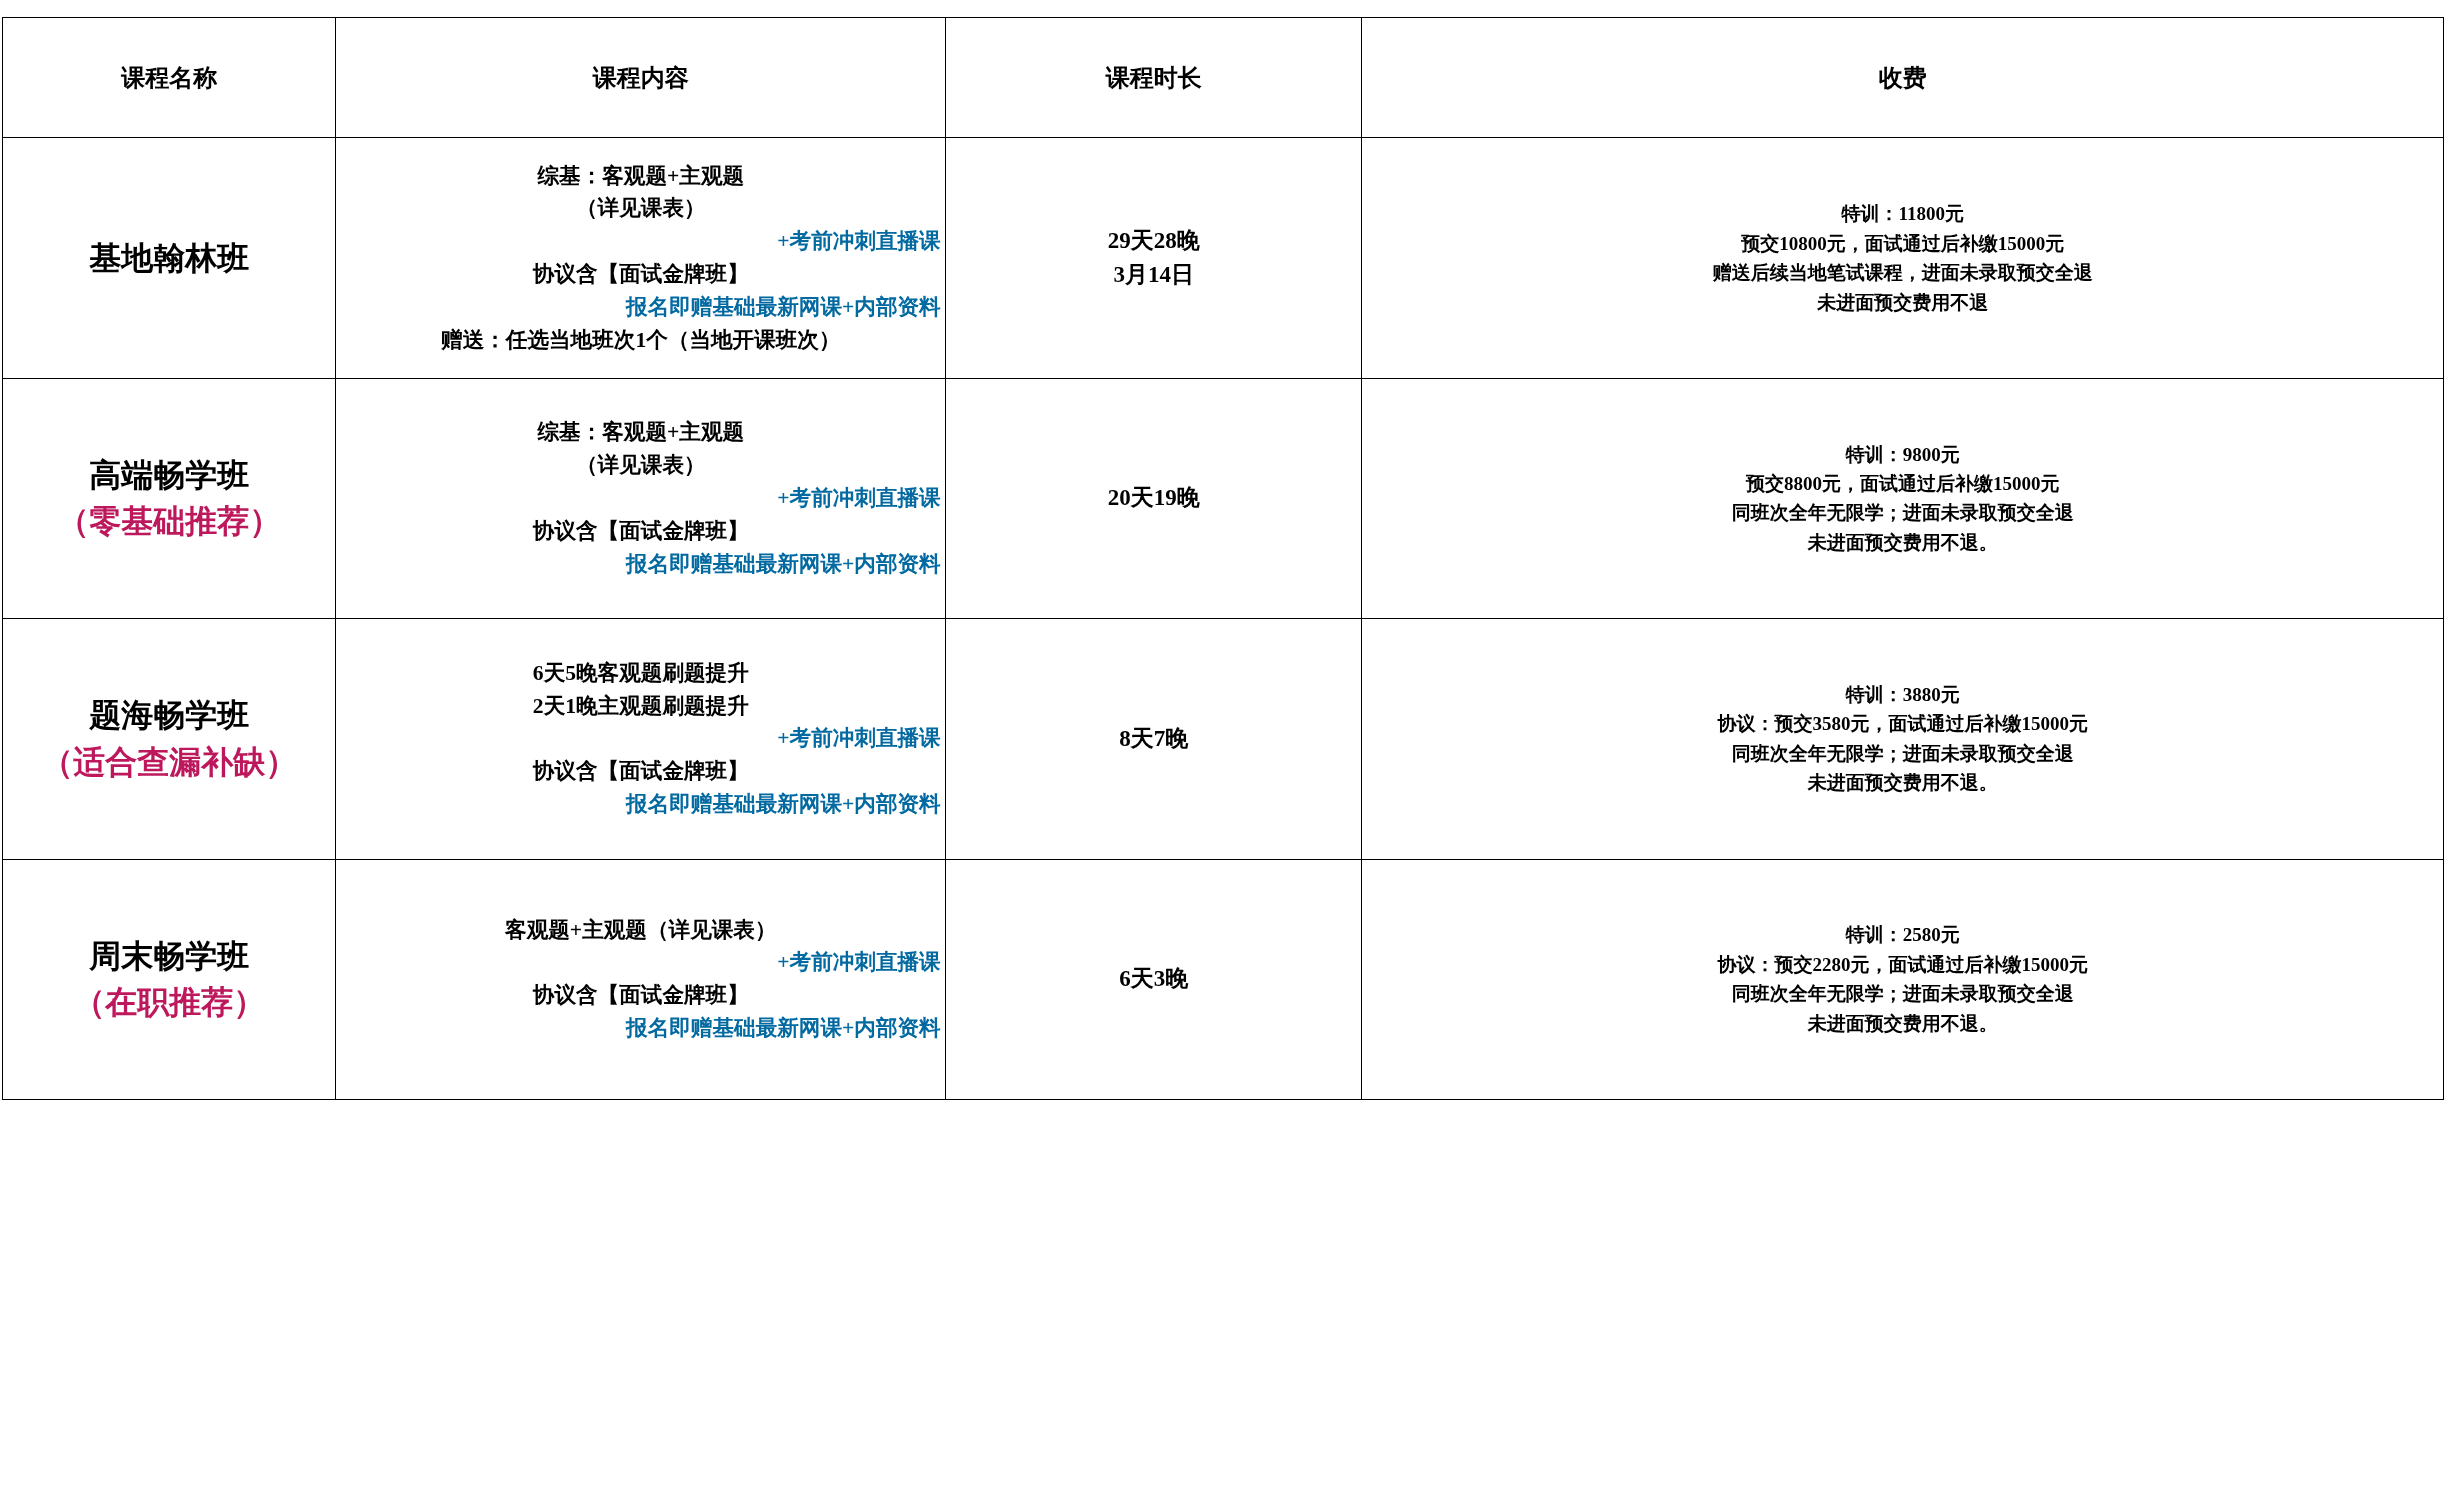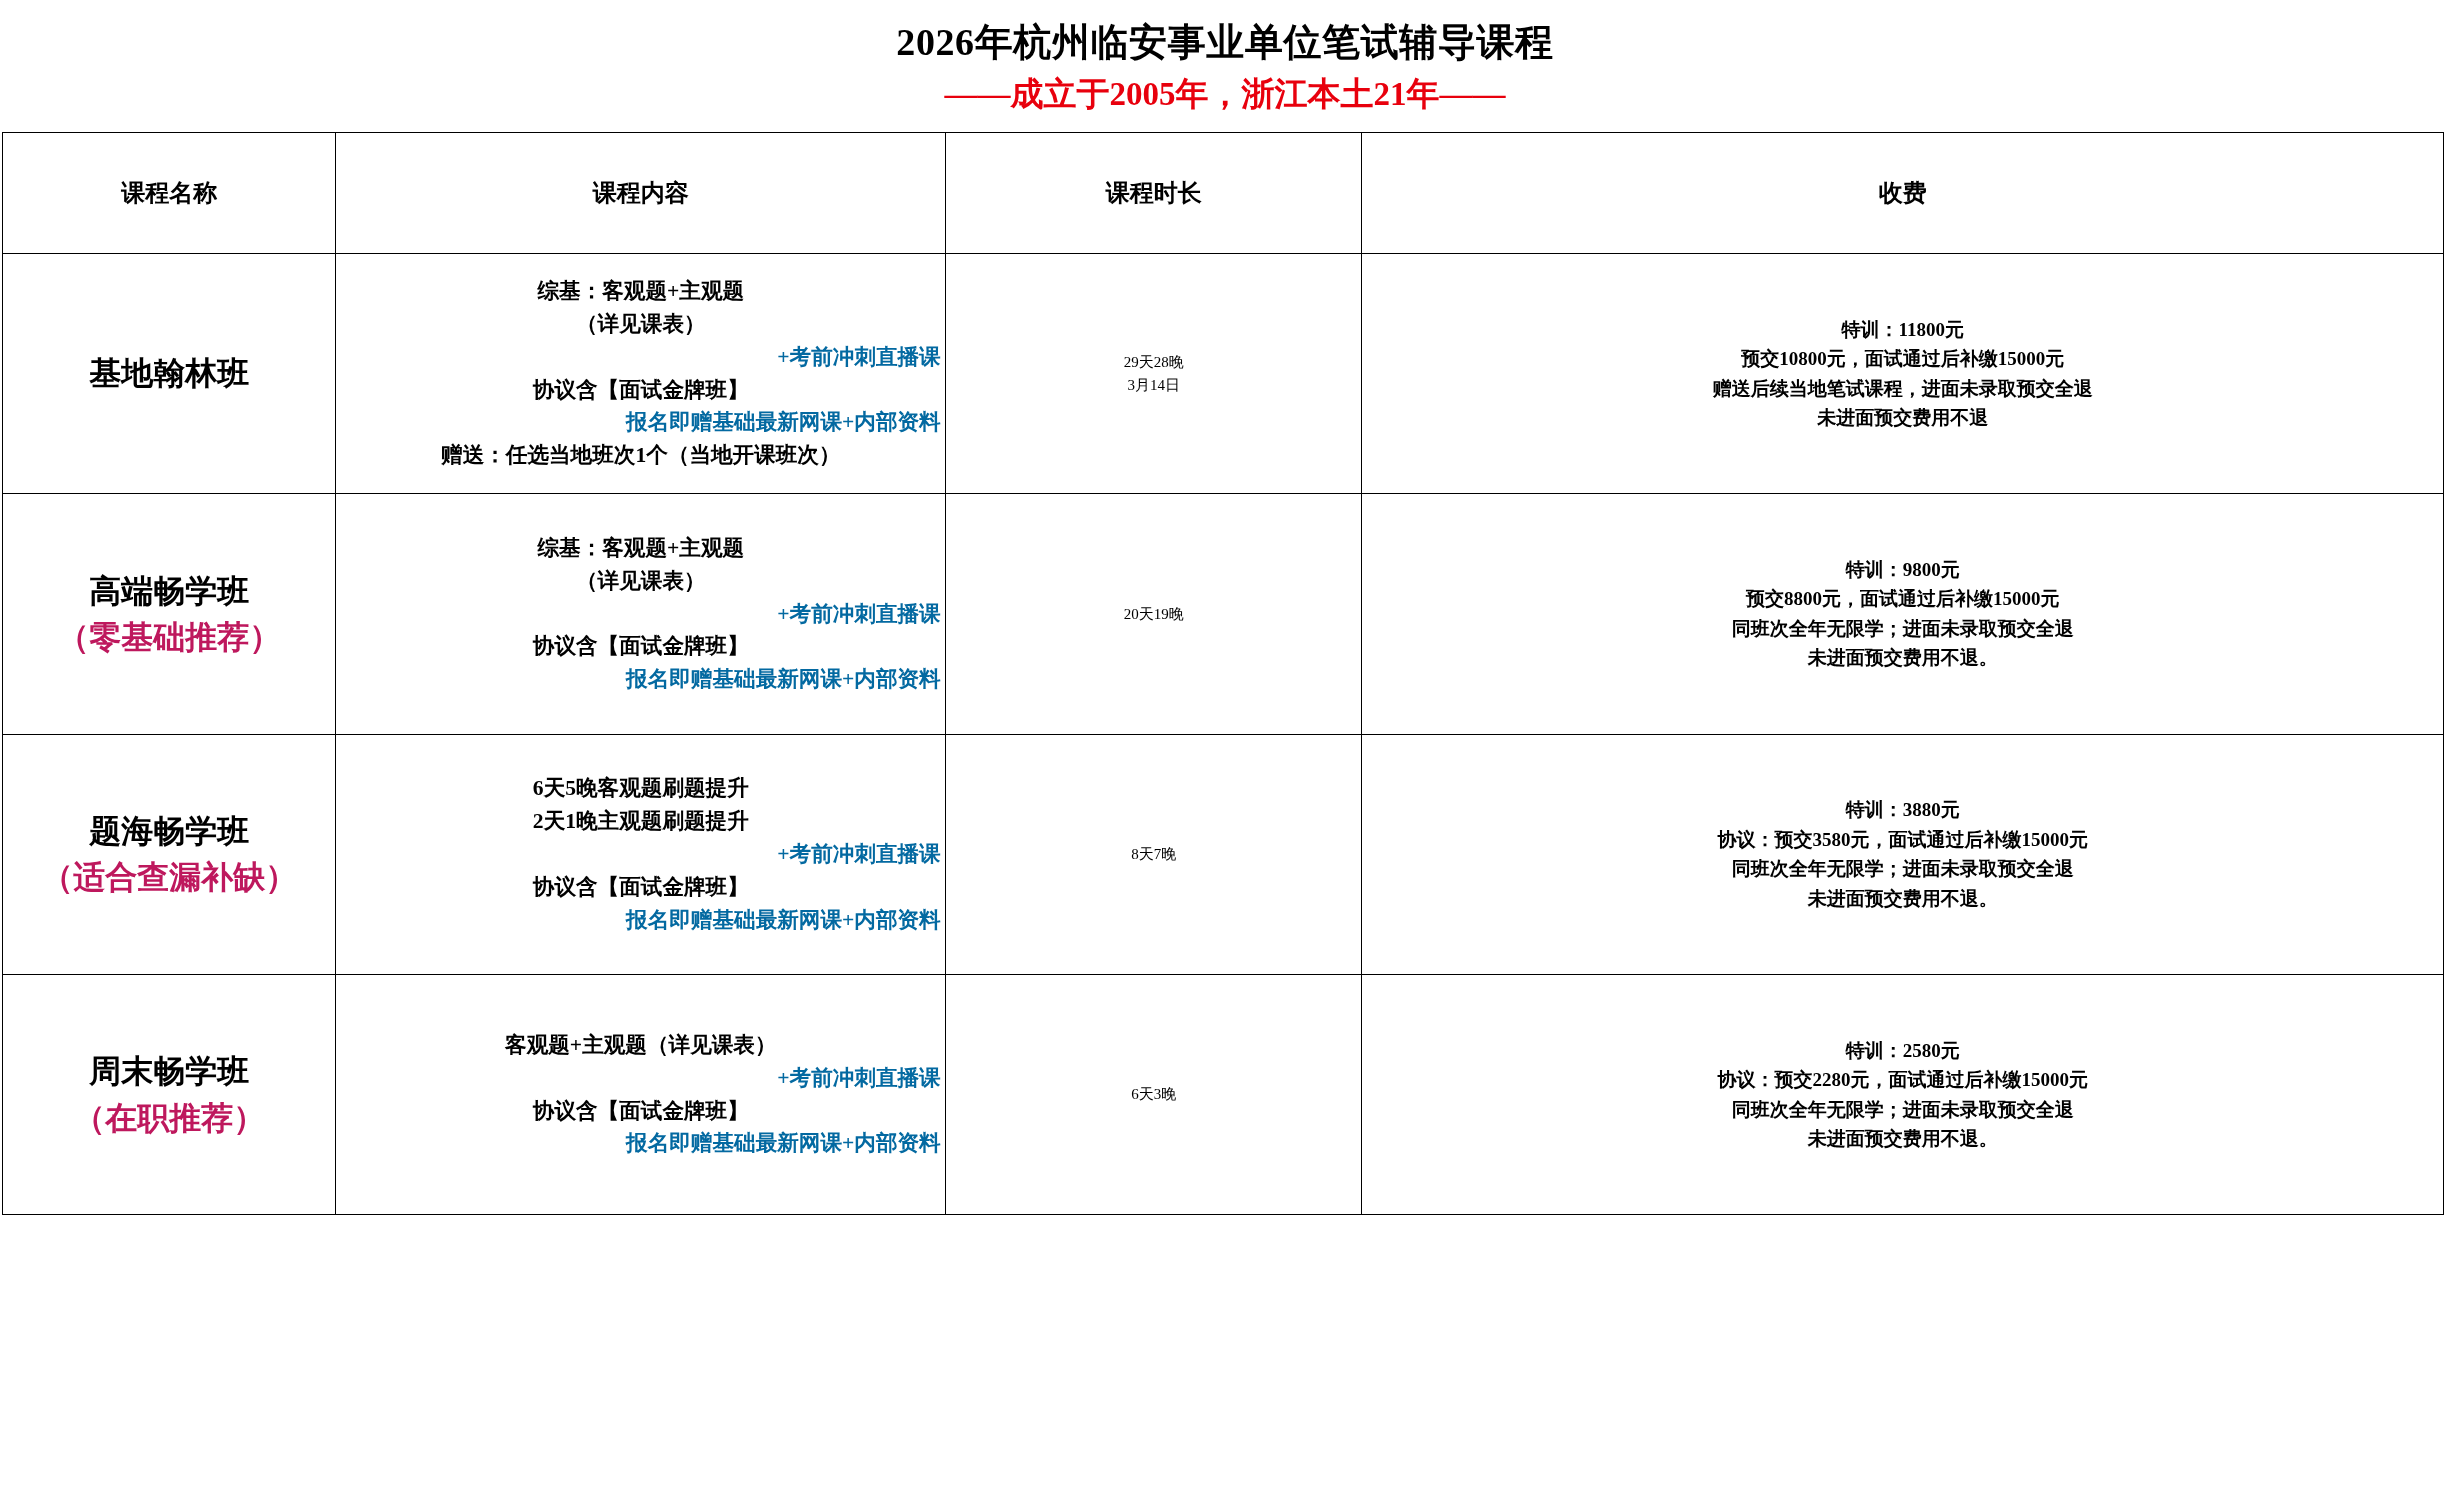--- a/index.html
+++ b/index.html
@@ -71,22 +71,22 @@
     font-weight: bold;
   }
   .cell-content {
     font-size: 21.6px;
     line-height: 1.52;
     font-weight: bold;
   }
   .cell-content .line { display: block; }
   .cell-content .red { color: #0369a1; text-align: right; }
   .cell-duration {
-    font-size: 15px;
-    font-weight: normal;
+    font-size: 23px;
+    font-weight: bold;
     line-height: 1.5;
   }
   .cell-duration .line { display: block; }
   .cell-fee {
     font-size: 19px;
     line-height: 1.55;
     font-weight: bold;
   }
   .cell-fee .line { display: block; }
 
@@ -102,24 +102,20 @@
     font-weight: bold;
     line-height: 1.62;
   }
   .notes .line { display: block; }
 </style>
 </head>
 <body>
 
 <div id="page">
 
-  <div class="title-block">
-    <div class="main-title">2026年杭州临安事业单位笔试辅导课程</div>
-    <div class="sub-title">——成立于2005年，浙江本土21年——</div>
-  </div>
 
   <table class="course-table">
     <colgroup>
       <col class="col-name">
       <col class="col-content">
       <col class="col-duration">
       <col class="col-fee">
     </colgroup>
     <thead>
       <tr>

